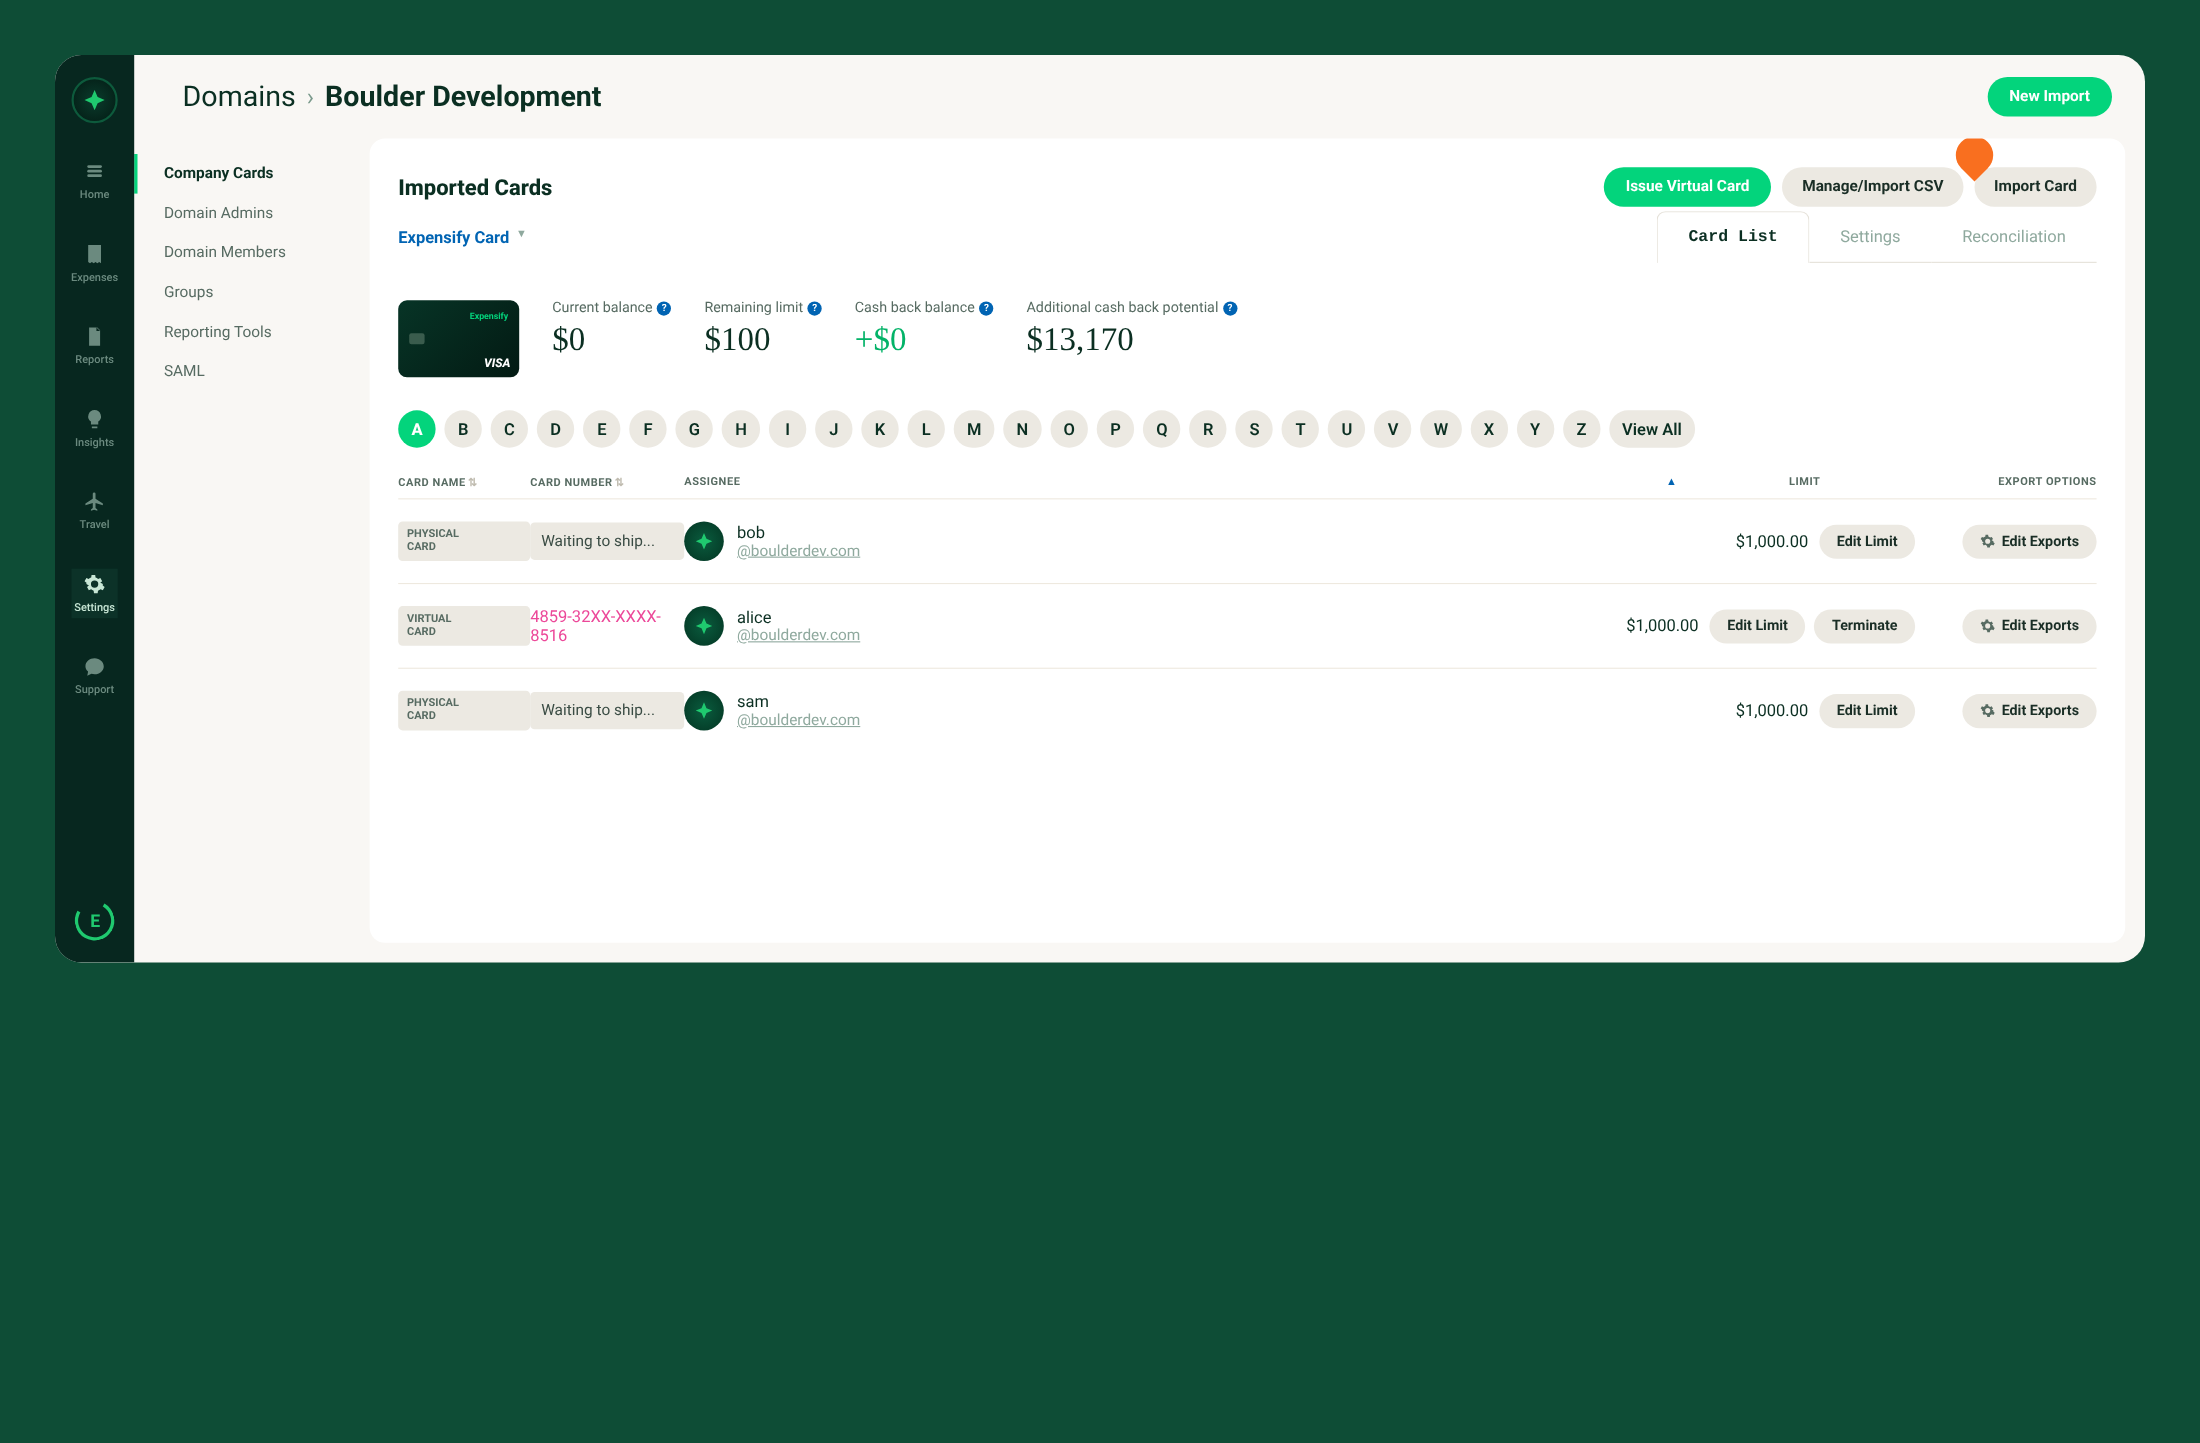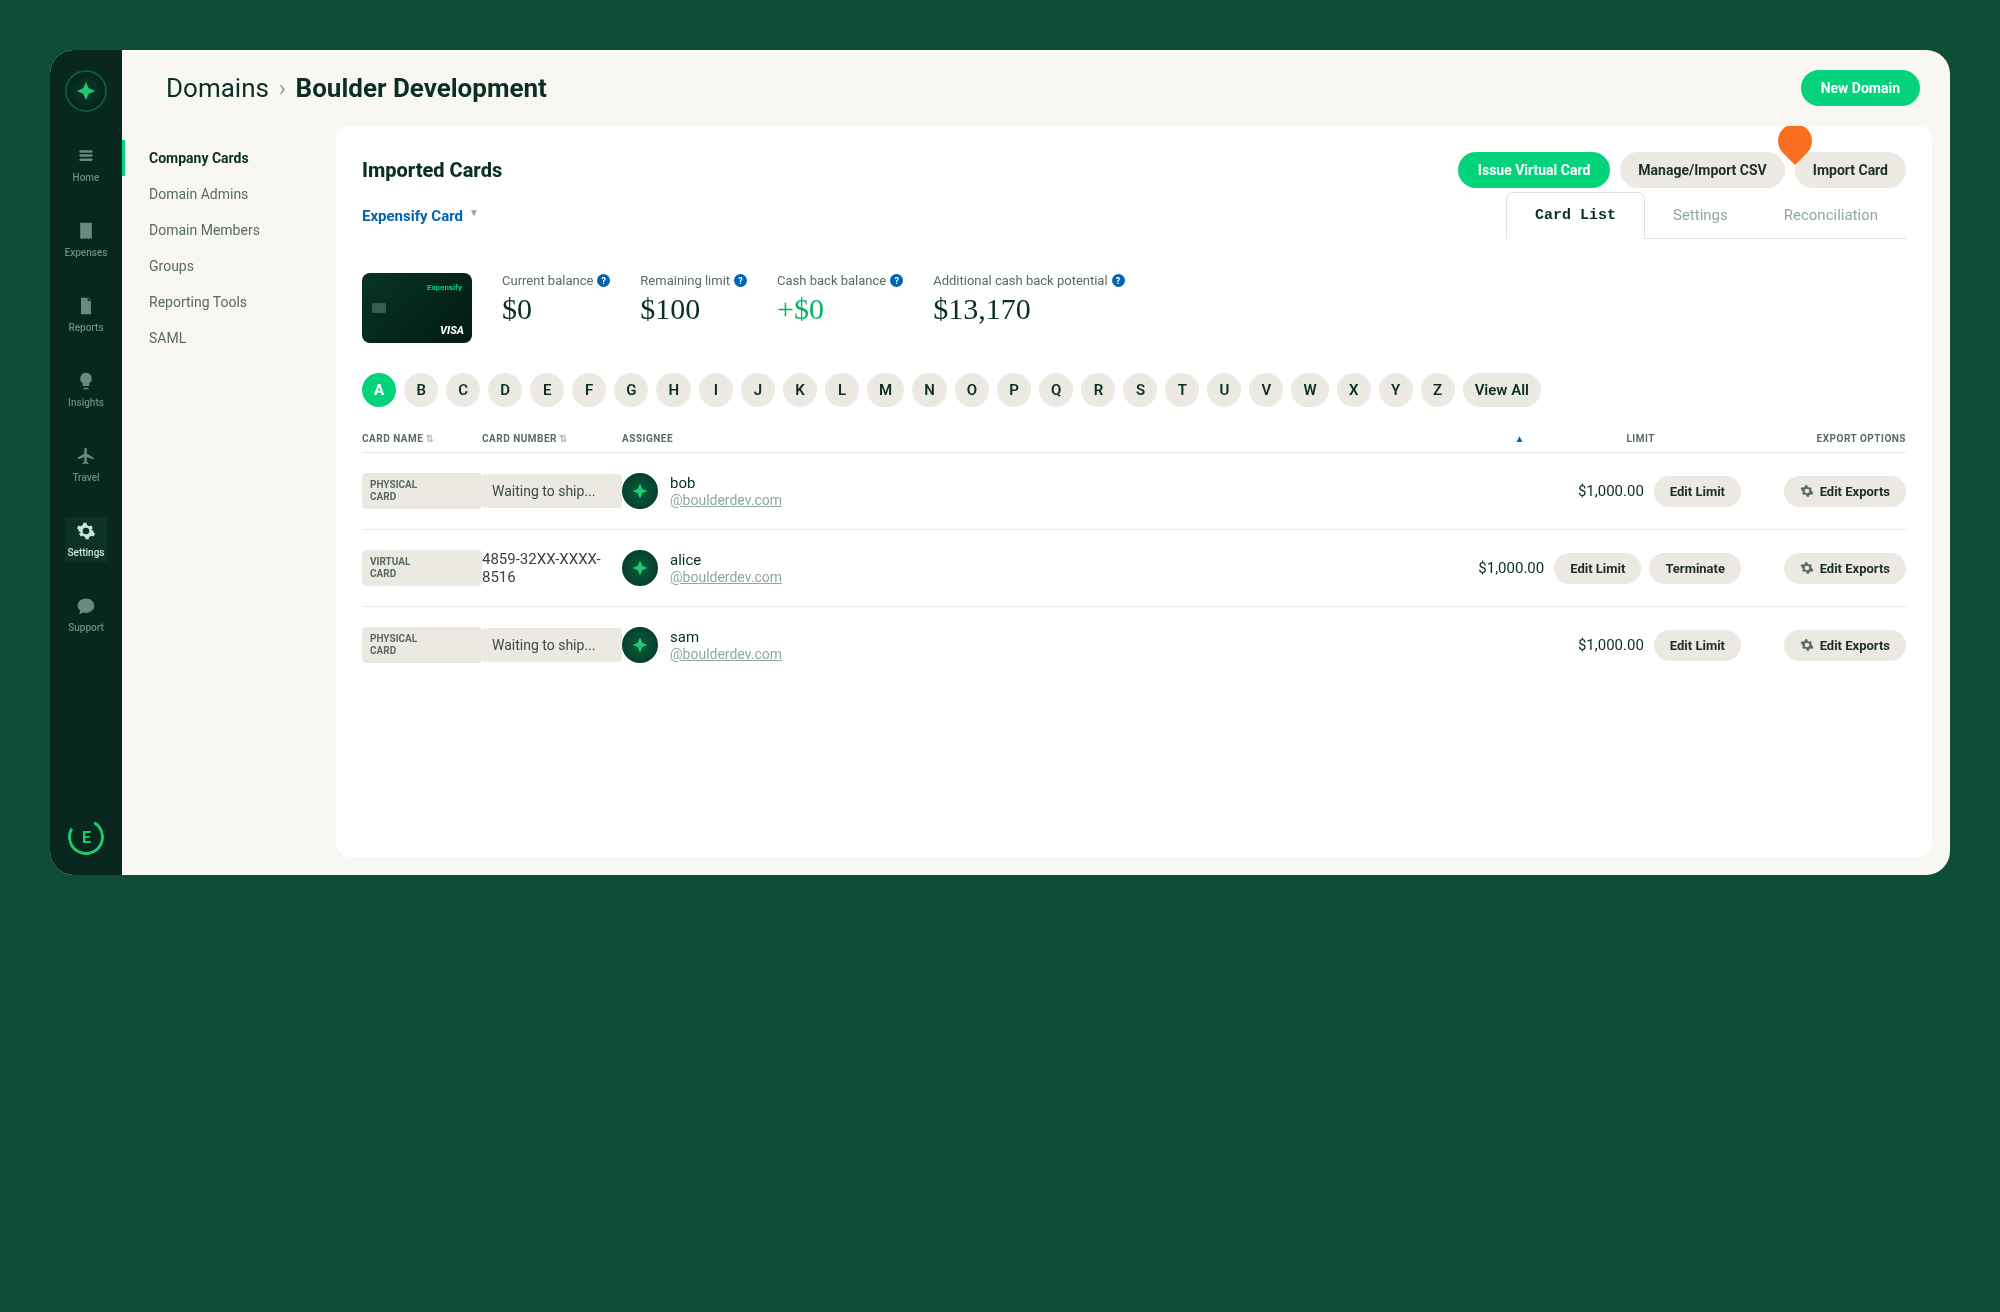--- a/index.html
+++ b/index.html
@@ -150,21 +150,21 @@
   </div>
 
   <div class="main">
     <div class="top-bar">
       <div class="breadcrumb">
         <span class="root">Domains</span>
         <span class="chev">›</span>
         <span class="leaf">Boulder Development</span>
       </div>
       <div class="spacer"></div>
-      <button class="btn-primary">New Domain</button>
+      <button class="btn-primary">New Import</button>
     </div>
 
     <div class="content-wrap">
       <div class="secondary-nav">
         <div class="snav-item active">Company Cards</div>
         <div class="snav-item">Domain Admins</div>
         <div class="snav-item">Domain Members</div>
         <div class="snav-item">Groups</div>
         <div class="snav-item">Reporting Tools</div>
         <div class="snav-item">SAML</div>
@@ -297,21 +297,21 @@
                     <path d="M12 8a4 4 0 1 0 0 8 4 4 0 0 0 0-8zm9 4a9 9 0 0 1-.14 1.6l2.1 1.64-2 3.46-2.48-1a9 9 0 0 1-2.76 1.6l-.38 2.7h-4l-.38-2.7a9 9 0 0 1-2.76-1.6l-2.48 1-2-3.46 2.1-1.64A9 9 0 0 1 3 12a9 9 0 0 1 .14-1.6L1.04 8.76l2-3.46 2.48 1a9 9 0 0 1 2.76-1.6L8.66 2h4l.38 2.7a9 9 0 0 1 2.76 1.6l2.48-1 2 3.46-2.1 1.64A9 9 0 0 1 21 12z"></path>
                   </svg>
                   <span>Edit Exports</span>
                 </button></div>
             </div>
             <div class="row">
               <div class="col-name">
                 <div class="badge">VIRTUAL<br>CARD</div>
               </div>
               <div class="col-num">
-                <div style="color:#404040;font-size:15px">4859-32XX-XXXX-8516</div>
+                <div style="color:#ec4899;font-size:15px">4859-32XX-XXXX-8516</div>
               </div>
               <div class="col-assignee">
                 <div class="assignee">
                   <div class="avatar">
                     <svg viewBox="0 0 24 24">
                       <path d="M12 2l3 7 7 3-7 3-3 7-3-7-7-3 7-3z"></path>
                     </svg>
                   </div>
                   <div class="assignee-text">
                     <div class="name">alice</div>

